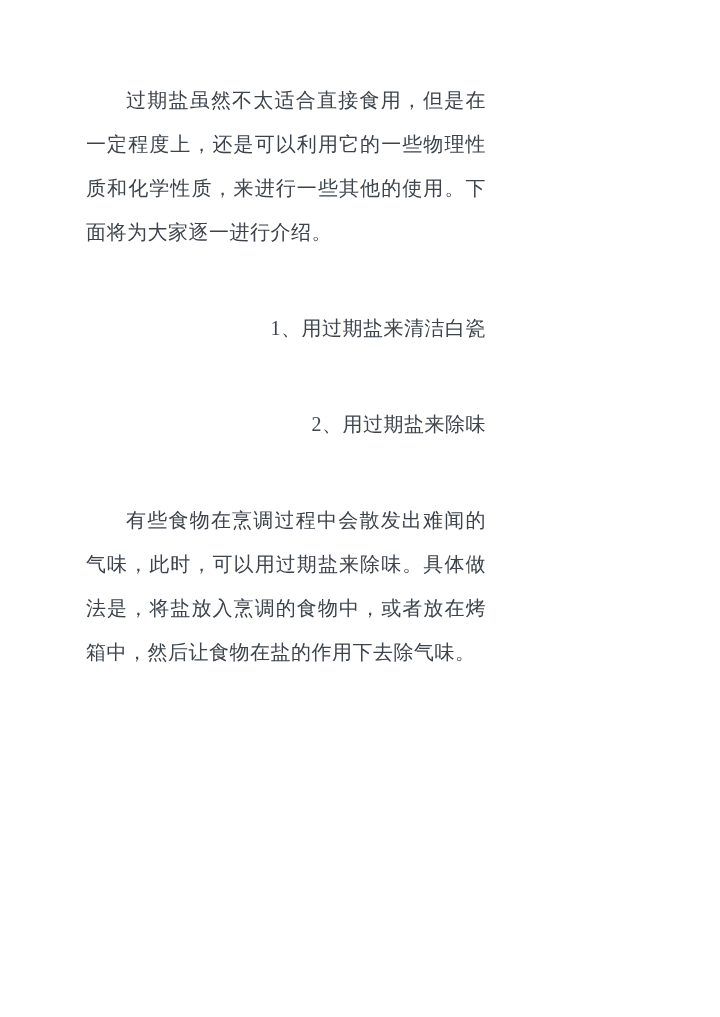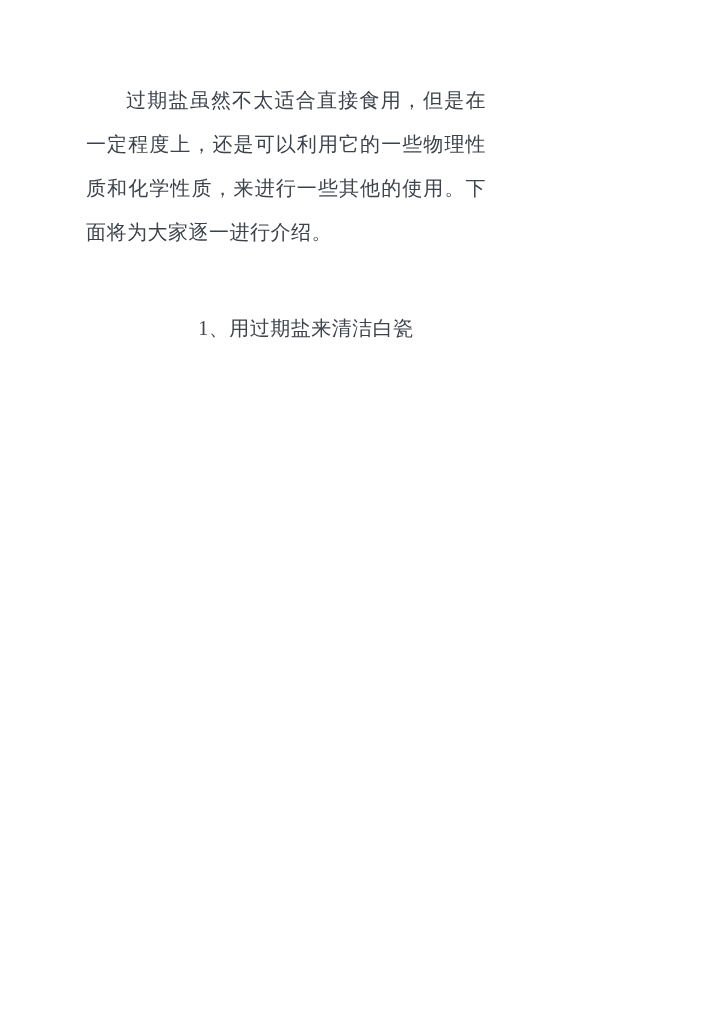--- a/index.html
+++ b/index.html
@@ -24,27 +24,29 @@
     font-family: "Liberation Serif", "DejaVu Serif", serif;
     font-size: 20px;
     line-height: 44px;
     color: #3d434b;
     text-indent: 2em;
     text-align: justify;
     text-justify: inter-ideograph;
     letter-spacing: 0.5px;
   }
   .heading {
-    text-align: center;
+    text-align: right;
   }
 </style>
 </head>
 <body>
 
 <div class="page">
   <p class="para">过期盐虽然不太适合直接食用，但是在一定程度上，还是可以利用它的一些物理性质和化学性质，来进行一些其他的使用。下面将为大家逐一进行介绍。</p>
 
   <p class="para heading">1、用过期盐来清洁白瓷</p>
 
 
+  <p class="para heading">2、用过期盐来除味</p>
 
+  <p class="para">有些食物在烹调过程中会散发出难闻的气味，此时，可以用过期盐来除味。具体做法是，将盐放入烹调的食物中，或者放在烤箱中，然后让食物在盐的作用下去除气味。</p>
 
 </div>
 
 </body></html>

